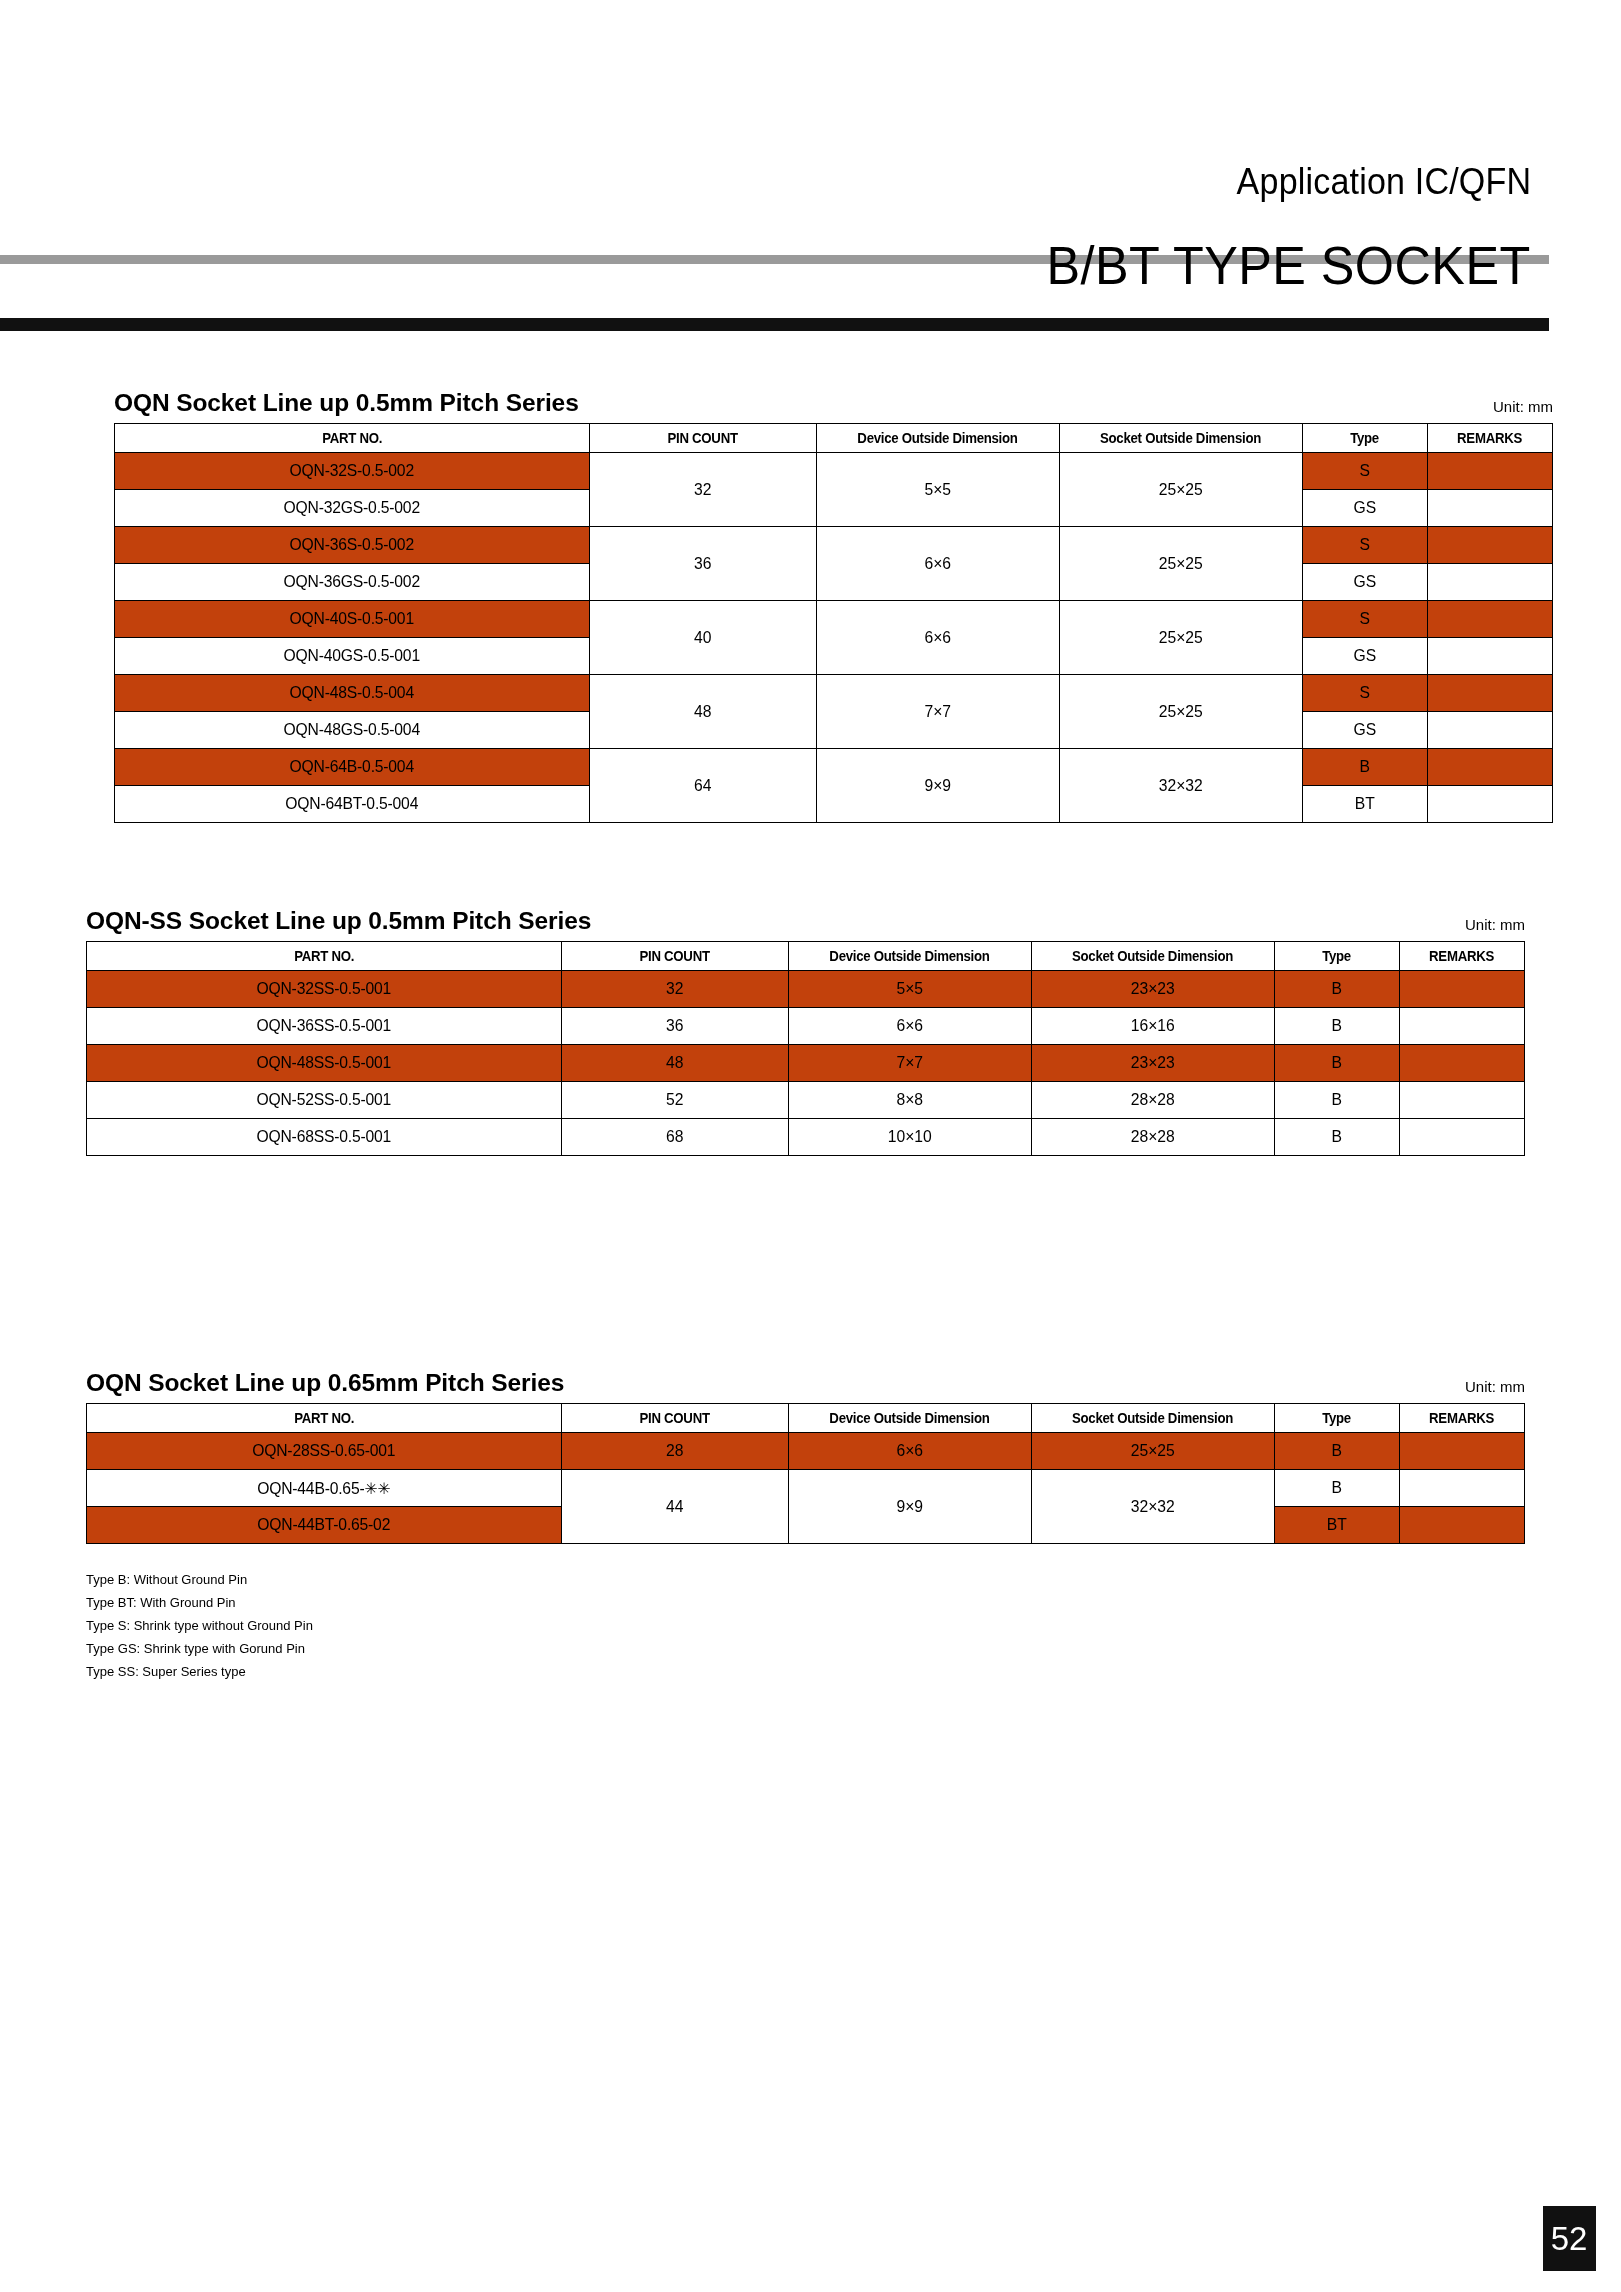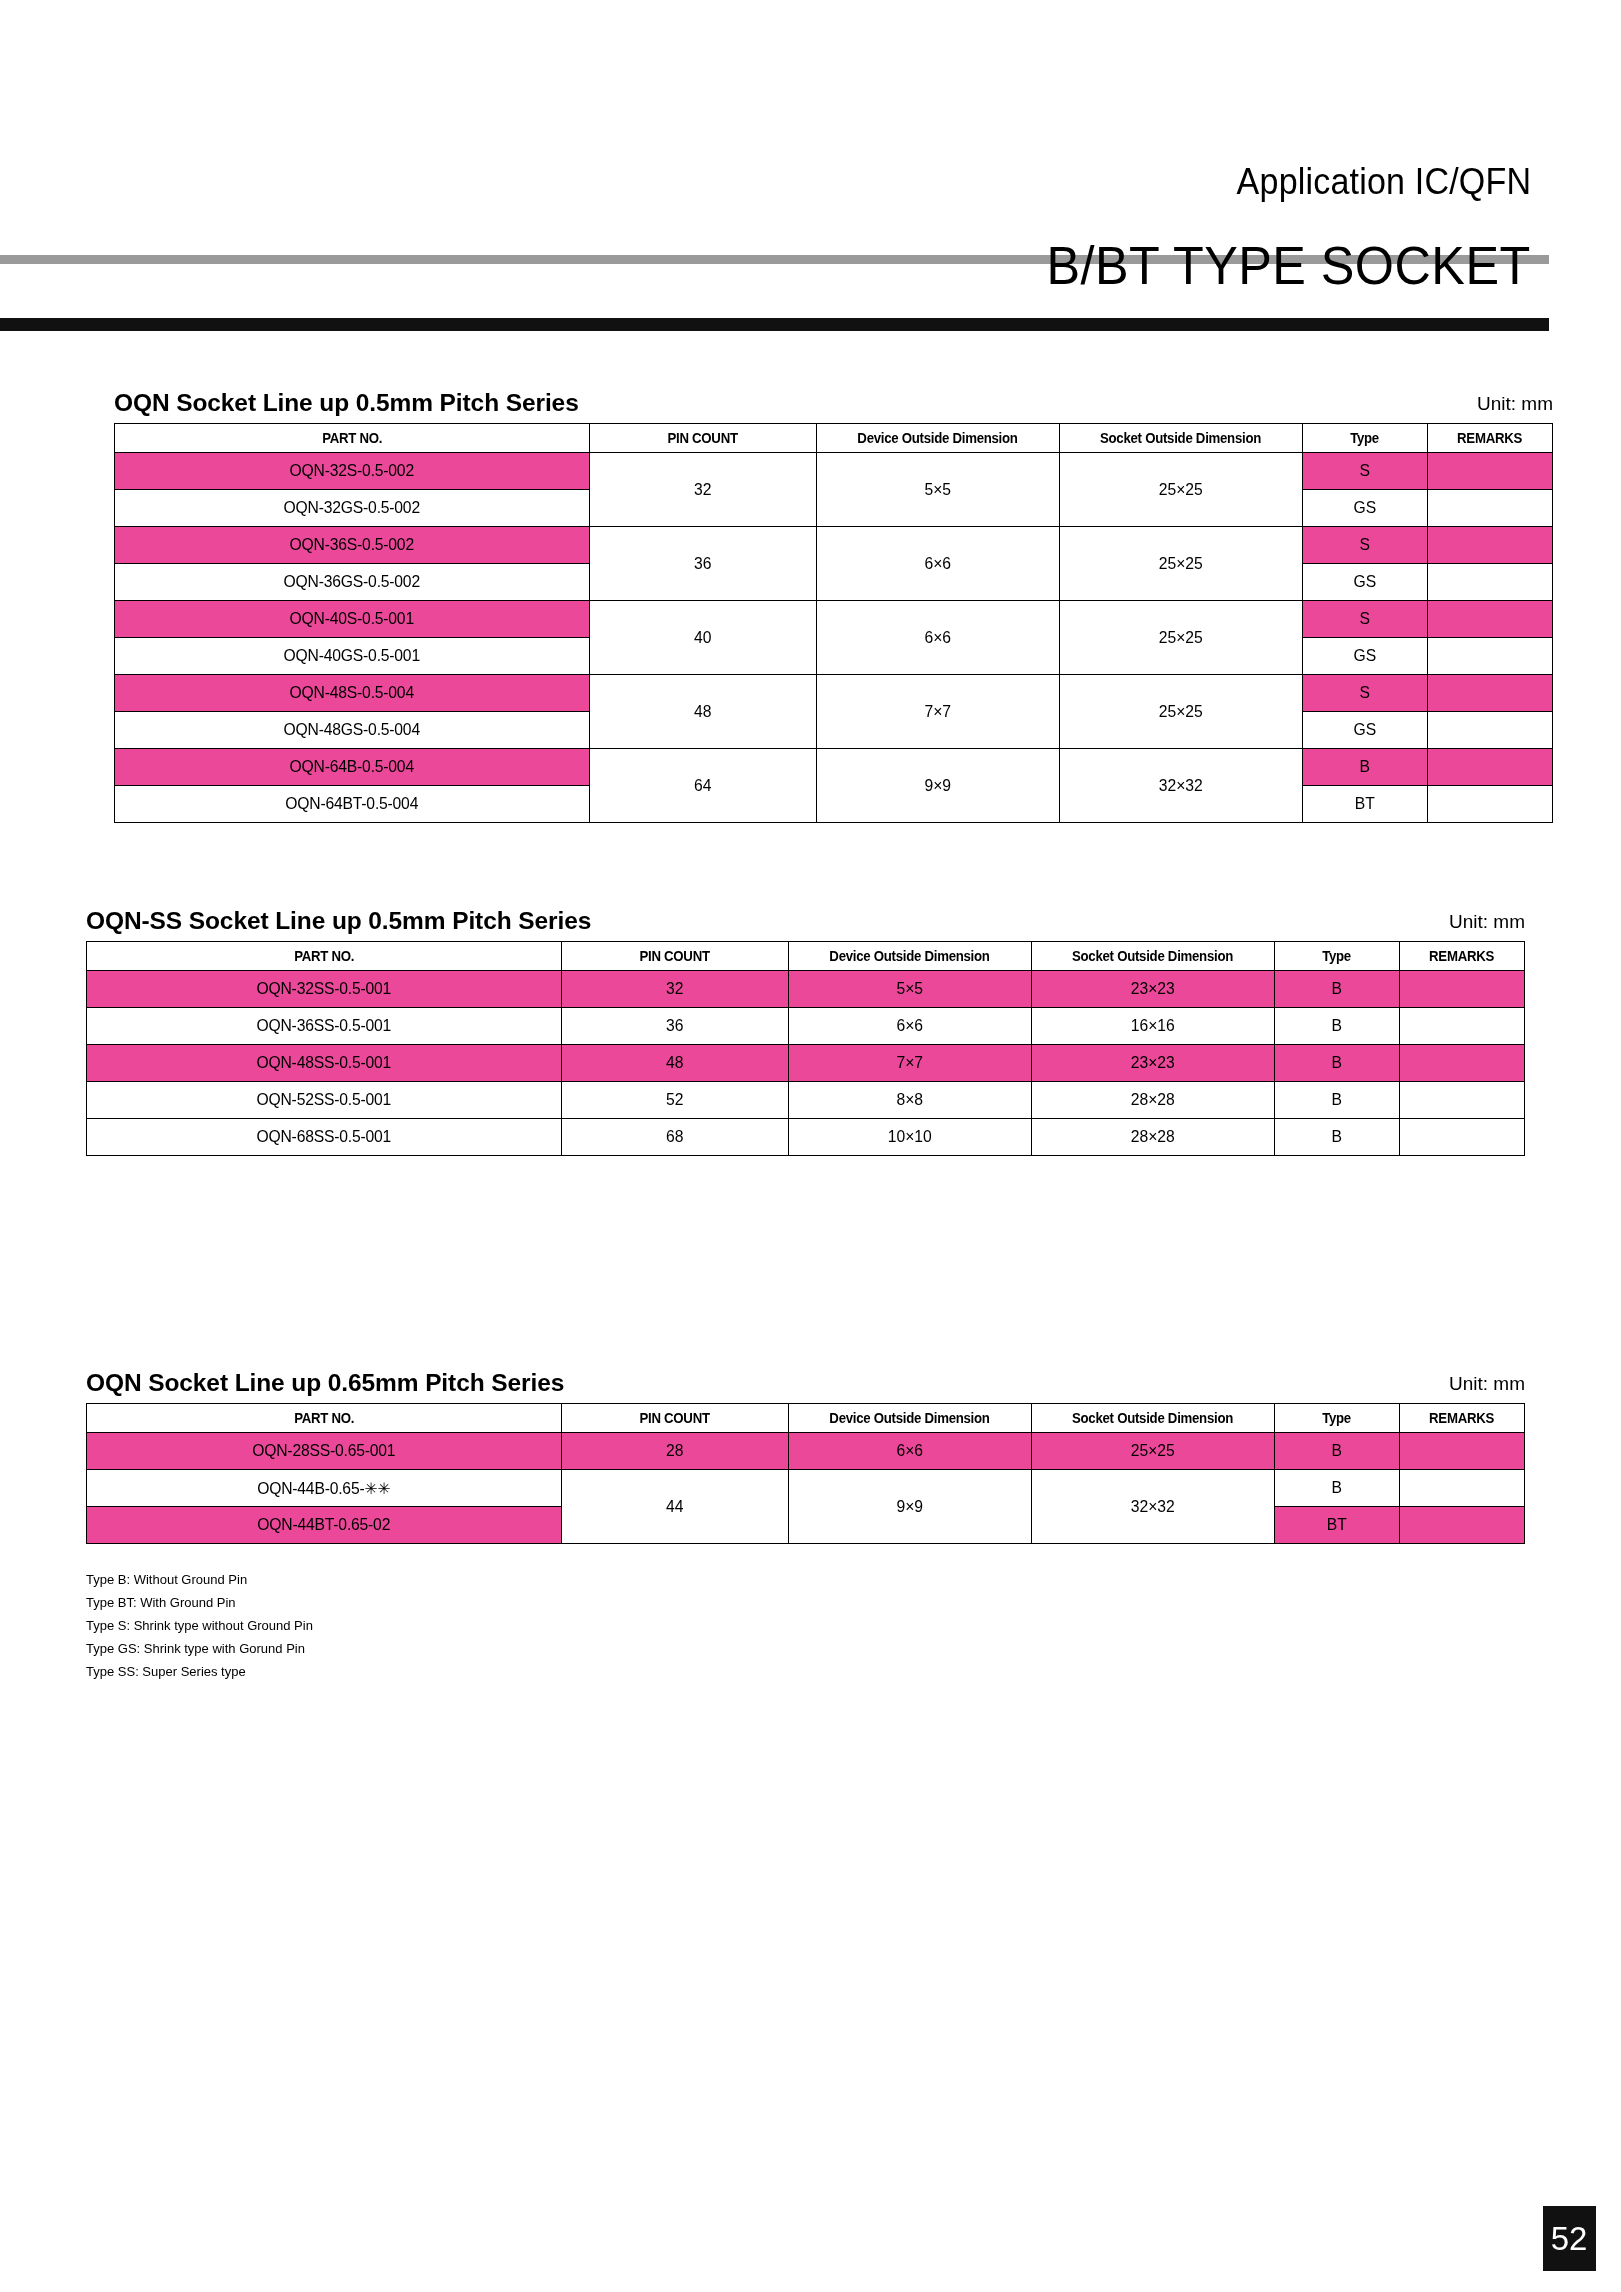--- a/index.html
+++ b/index.html
@@ -84,21 +84,21 @@
     bottom: 5.9px;
     font-size: 24.5px;
     font-weight: bold;
     white-space: nowrap;
     letter-spacing: -0.1px;
   }
   .section-unit {
     position: absolute;
     right: 0;
     bottom: 7.8px;
-    font-size: 19px;
+    font-size: 15px;
     white-space: nowrap;
   }
 
   
   table.lineup {
     border-collapse: collapse;
     width: 1439px;
     table-layout: fixed;
     background: #ffffff;
   }
@@ -119,21 +119,21 @@
   }
   table.lineup td {
     font-size: 15.7px;
   }
   td.partno {
     text-align: left;
     padding-left: 12.7px;
     font-size: 16.7px;
     letter-spacing: -0.2px;
   }
-  .shaded { background: #ec4899; }
+  .shaded { background: #c2410c; }
 
   col.c-part   { width: 33.0%; }
   col.c-pin    { width: 15.8%; }
   col.c-dev    { width: 16.9%; }
   col.c-soc    { width: 16.9%; }
   col.c-type   { width:  8.7%; }
   col.c-rem    { width:  8.7%; }
 
   
   .t1 td { height: 36px; }

